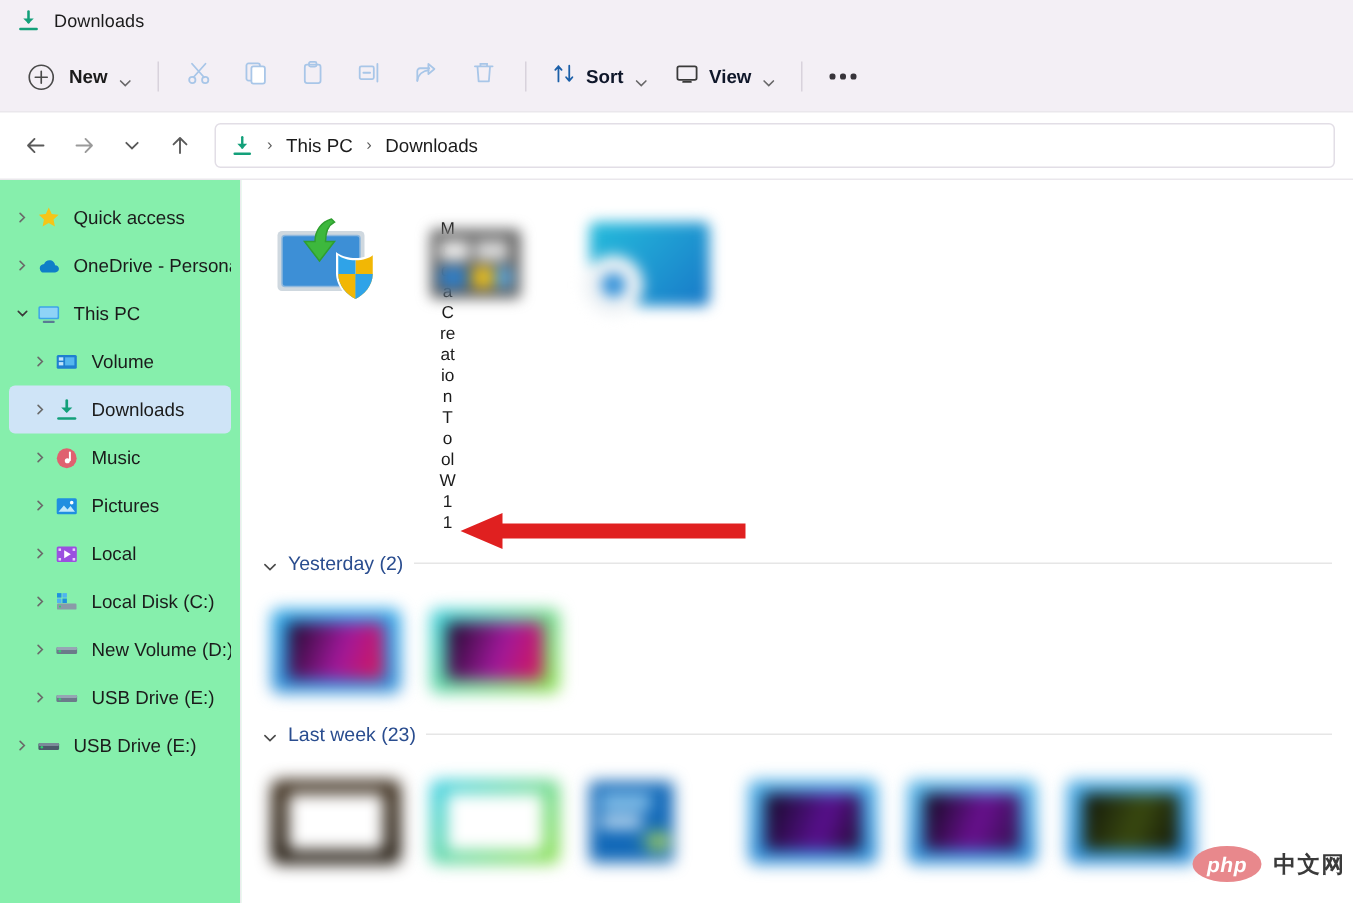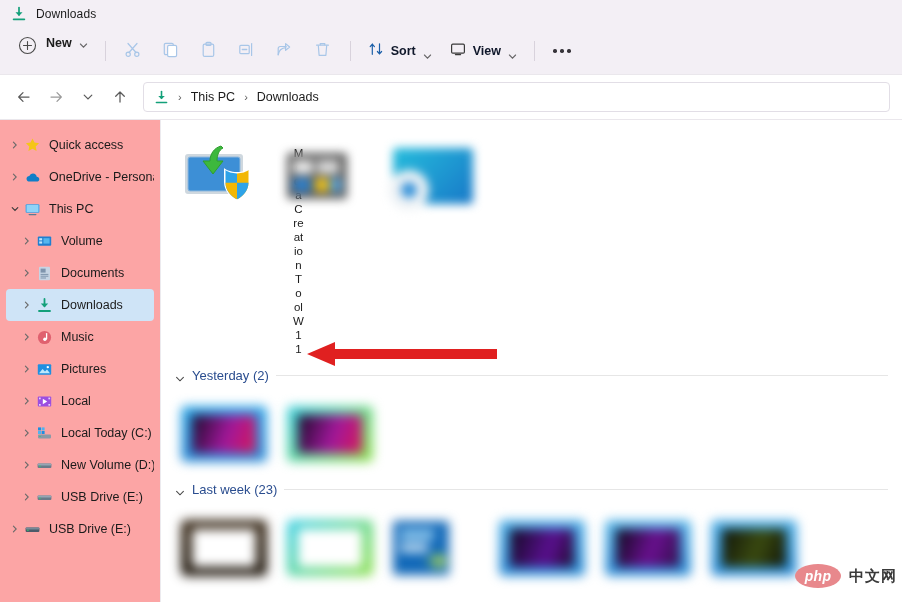--- a/index.html
+++ b/index.html
@@ -32,21 +32,21 @@
 
   
   .cmdbar {
     height: 46px;
     background: #f3eff5;
     display: flex; align-items: center;
     padding-left: 12px;
     flex: none;
   }
   .new-btn {
-    display: flex; align-items: flex-start;
+    display: flex; align-items: center;
     height: 30px; padding: 0 9px 0 6px;
     border-radius: 4px; cursor: default;
   }
   .new-plus { width: 19px; height: 19px; flex: none; }
   .new-label {
     font-size: 12.5px; color: #1b1b1b;
     margin-left: 9px; margin-right: 7px; font-weight: 600;
   }
   .chev-sm { width: 9px; height: 9px; opacity: .75; }
   .cmd-sep {
@@ -94,21 +94,21 @@
   .crumb-sep {
     font-size: 11px; color: #5c5c5c; margin: 0 9px; user-select: none;
   }
 
   
   .body { flex: 1; display: flex; min-height: 0; }
 
   
   .sidebar {
     width: 161px; flex: none;
-    background: #fca5a5;
+    background: #86efac;
     border-right: 1px solid #eceaee;
     padding-top: 9px;
     overflow: hidden;
   }
   .tree-item {
     height: 32px; display: flex; align-items: center;
     margin: 0 6px; border-radius: 4px; position: relative;
   }
   .tree-item.sel { background: #cfe4f7; }
   .tw-chev {
@@ -410,33 +410,20 @@
           </span>
         <span class="tree-ico"><svg viewBox="0 0 17 17">
               <rect x="1.8" y="3.6" width="13.4" height="9.2" rx="1" fill="#1f7fd0"></rect>
               <rect x="3.2" y="5.2" width="3" height="2.2" fill="#bfe4fb"></rect>
               <rect x="3.2" y="8.4" width="3" height="2.2" fill="#bfe4fb"></rect>
               <rect x="7.4" y="5.2" width="6.2" height="5.4" fill="#55b6ee"></rect>
             </svg></span>
         <span class="tree-label">Volume</span>
       </div>
 
-      <div class="tree-item lvl2">
-        <span class="tw-chev">
-            <svg viewBox="0 0 8 8">
-              <path d="M2.4 1.2L5.2 4 2.4 6.8" fill="none" stroke="#6a6a6a" stroke-width="1.1" stroke-linecap="round"></path>
-            </svg>
-          </span>
-        <span class="tree-ico"><svg viewBox="0 0 17 17">
-              <rect x="3" y="1.8" width="11" height="13.4" rx="1" fill="#c6d4e4"></rect>
-              <rect x="4.6" y="3.6" width="5" height="4" fill="#7f94ad"></rect>
-              <path d="M4.6 9.4h7.8M4.6 11.2h7.8M4.6 13h5.4" stroke="#7f94ad" stroke-width="1"></path>
-            </svg></span>
-        <span class="tree-label">Documents</span>
-      </div>
 
       <div class="tree-item lvl2 sel">
         <span class="tw-chev">
             <svg viewBox="0 0 8 8">
               <path d="M2.4 1.2L5.2 4 2.4 6.8" fill="none" stroke="#6a6a6a" stroke-width="1.1" stroke-linecap="round"></path>
             </svg>
           </span>
         <span class="tree-ico"><svg viewBox="0 0 17 17">
               <path d="M8.5 2v7" stroke="#13a07a" stroke-width="1.8" stroke-linecap="round"></path>
               <path d="M4.8 6.6l3.7 3.8 3.7-3.8z" fill="#13a07a"></path>
@@ -497,21 +484,21 @@
             </svg>
           </span>
         <span class="tree-ico"><svg viewBox="0 0 17 17">
               <rect x="2" y="9.4" width="13" height="4" rx=".8" fill="#8a9aa8"></rect>
               <rect x="2" y="2.4" width="3" height="3" fill="#1f8fe0"></rect>
               <rect x="5.6" y="2.4" width="3" height="3" fill="#4fb3f0"></rect>
               <rect x="2" y="6" width="3" height="3" fill="#4fb3f0"></rect>
               <rect x="5.6" y="6" width="3" height="3" fill="#1f8fe0"></rect>
               <circle cx="4" cy="11.4" r=".7" fill="#2fd06f"></circle>
             </svg></span>
-        <span class="tree-label">Local Today (C:)</span>
+        <span class="tree-label">Local Disk (C:)</span>
       </div>
 
       <div class="tree-item lvl2">
         <span class="tw-chev">
             <svg viewBox="0 0 8 8">
               <path d="M2.4 1.2L5.2 4 2.4 6.8" fill="none" stroke="#6a6a6a" stroke-width="1.1" stroke-linecap="round"></path>
             </svg>
           </span>
         <span class="tree-ico"><svg viewBox="0 0 17 17">
               <rect x="1.6" y="6.4" width="13.8" height="4.6" rx="1" fill="#6b7b8a"></rect>

